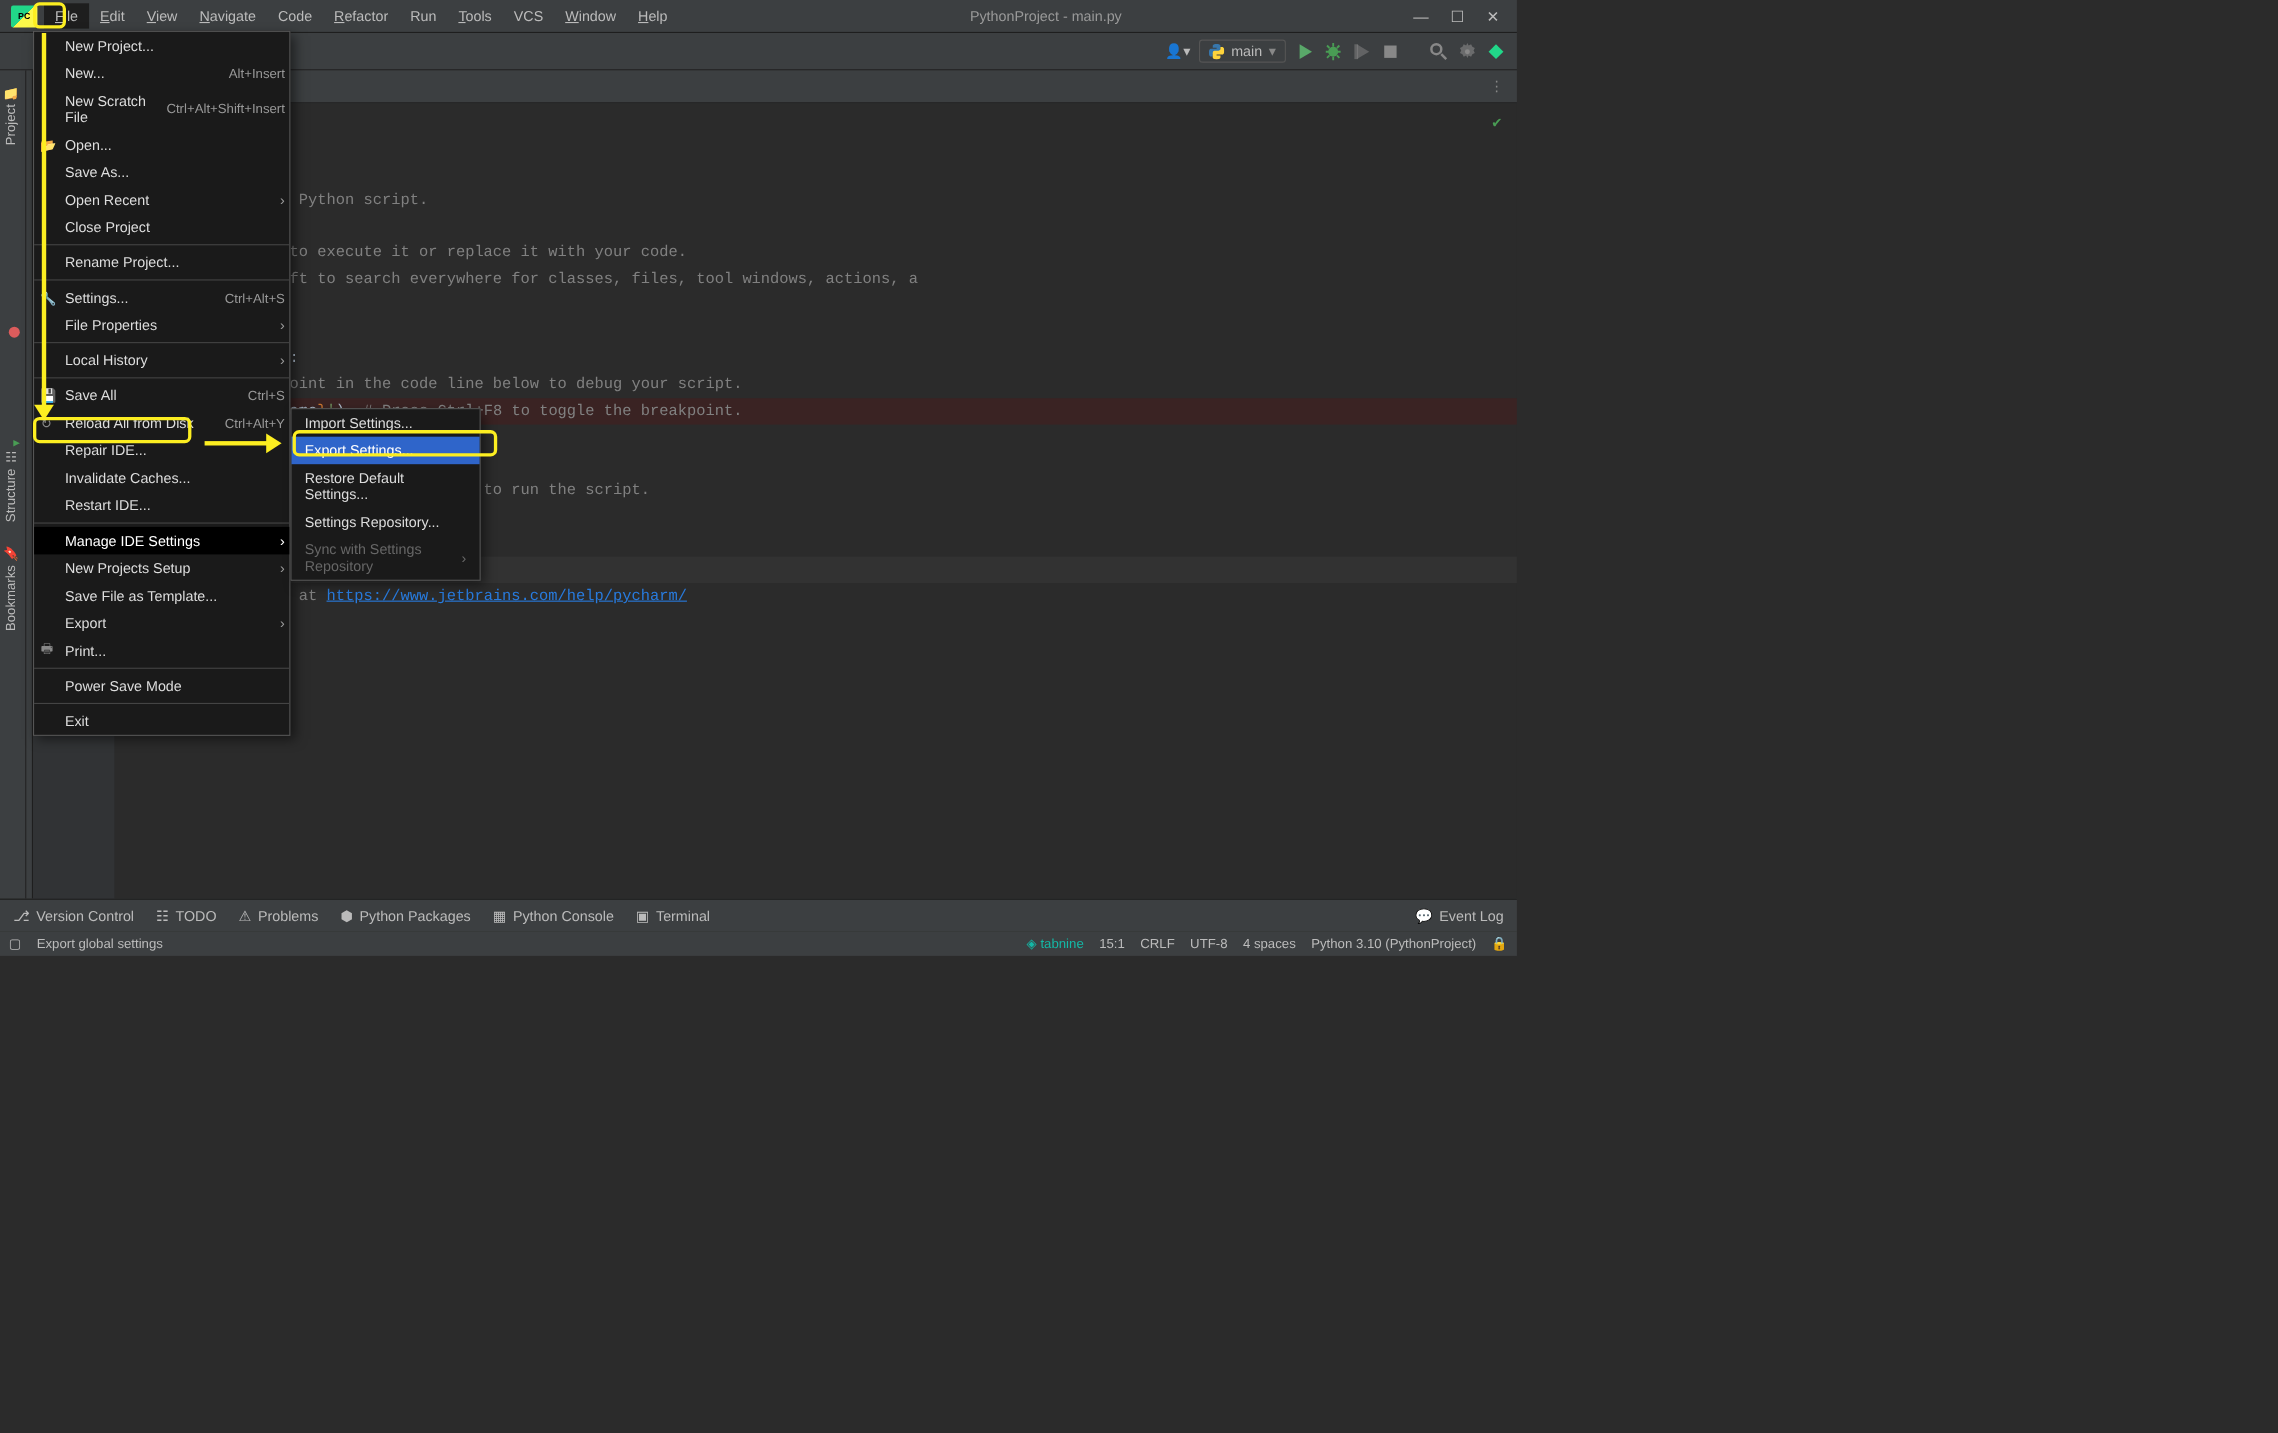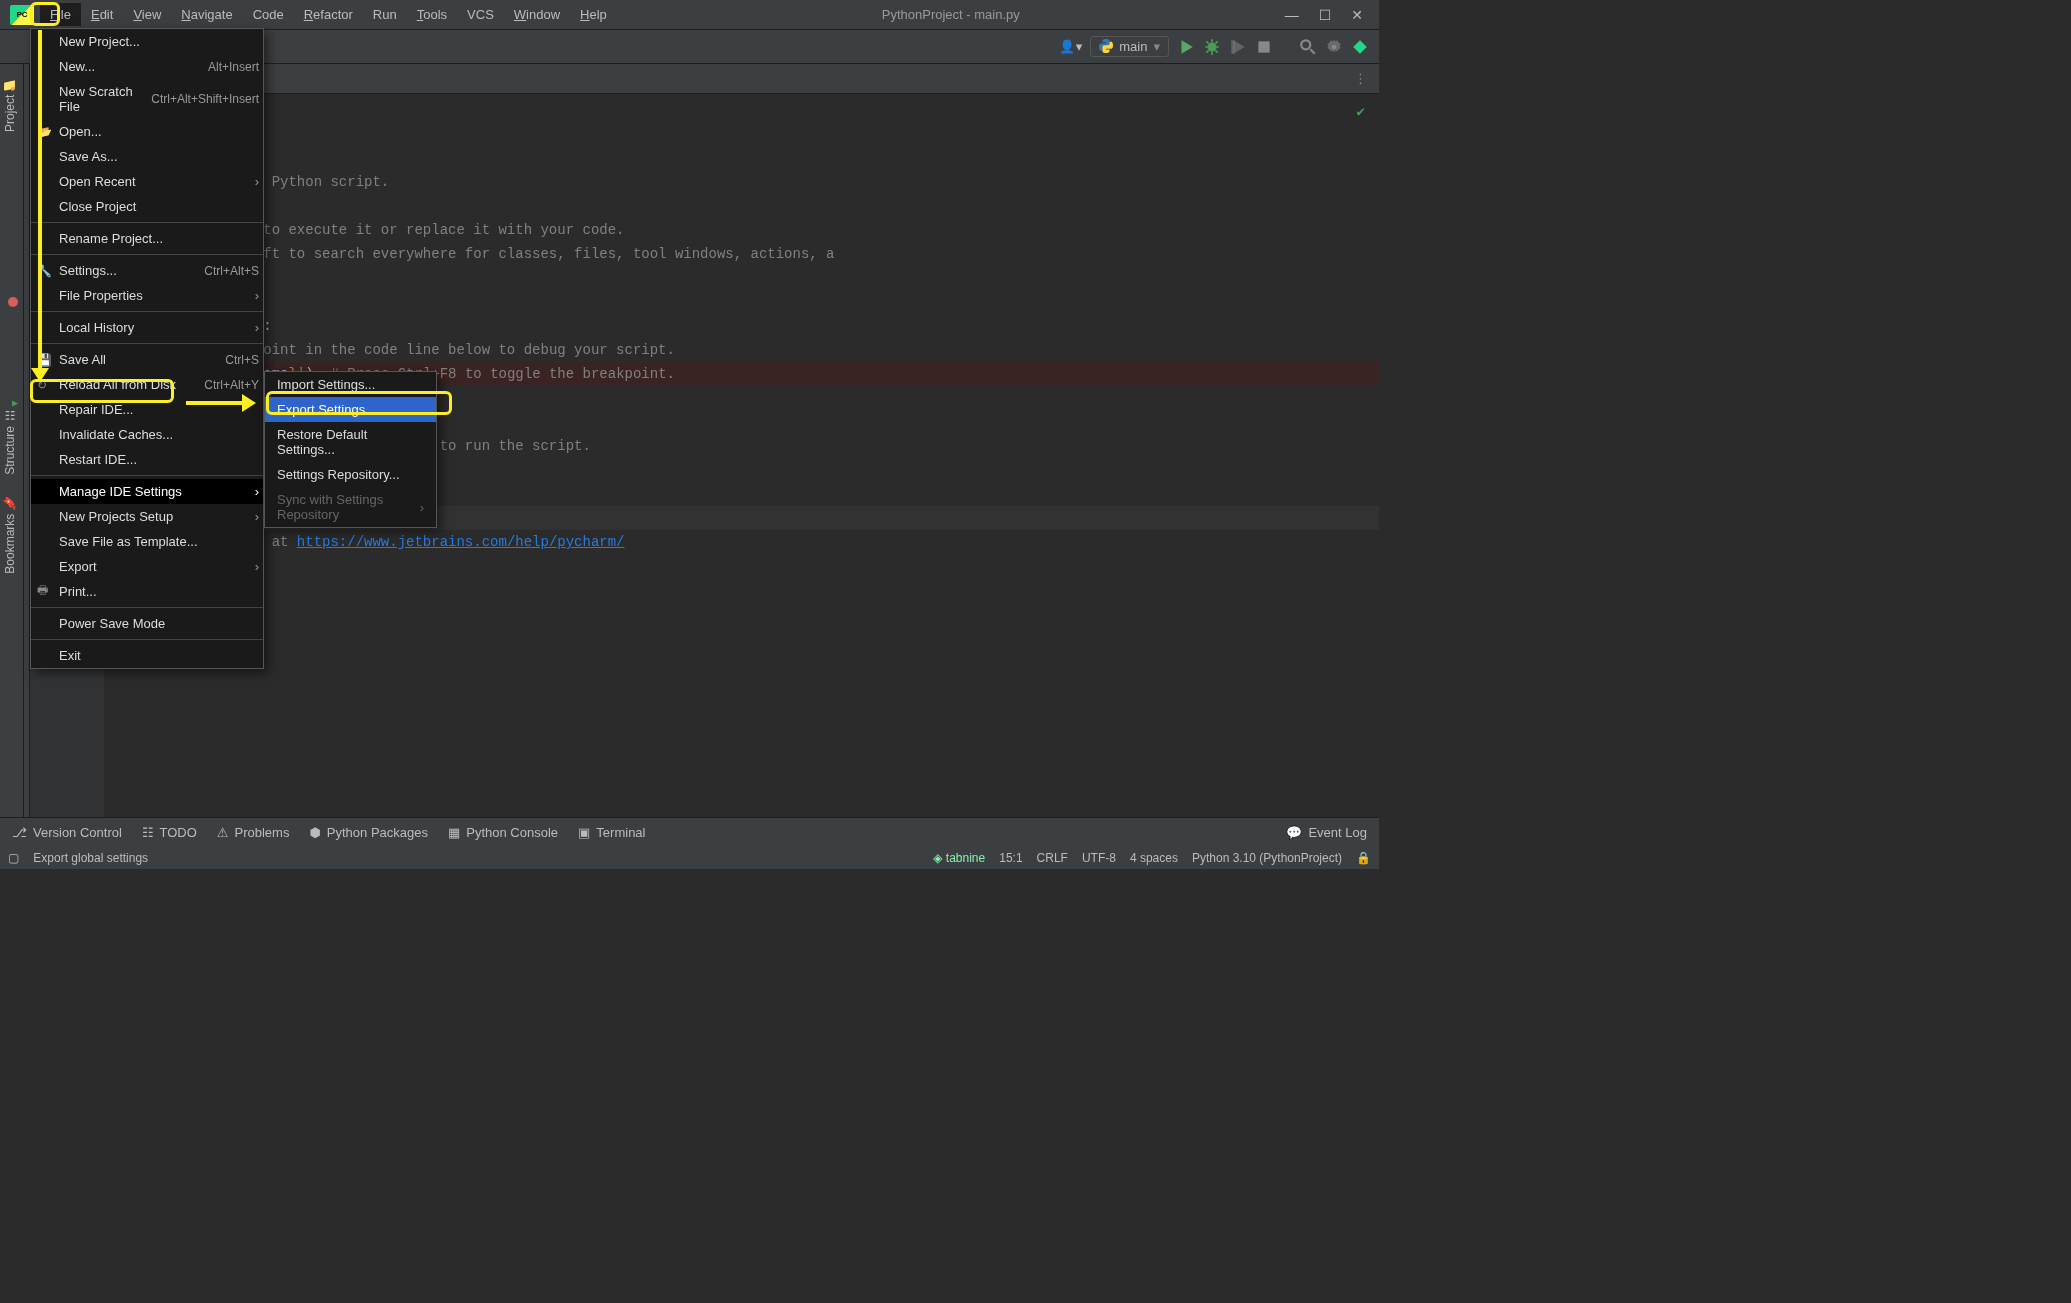--- a/index.html
+++ b/index.html
@@ -57,21 +57,21 @@
   background: #3c3f41;
   display: flex;
   align-items: center;
   justify-content: flex-end;
   padding: 0 10px;
   gap: 8px;
   border-bottom: 1px solid #1e1e1e;
 }
 .run-config {
   display: flex;
-  align-items: flex-start;
+  align-items: flex-end;
   border: 1px solid #555;
   border-radius: 3px;
   padding: 2px 8px;
   gap: 6px;
   background: #3c3f41;
 }
 .py-icon { width: 14px; height: 14px; }
 .tb-icon { width: 18px; height: 18px; color: #888; cursor: pointer; }
 .run-icon { color: #59a869; }
 .bug-icon { color: #499c54; }
@@ -454,21 +454,21 @@
   <div class="bb-item">▦ <span>Python Console</span></div>
   <div class="bb-item">▣ <span>Terminal</span></div>
   <div class="bb-spacer"></div>
   <div class="bb-item">💬 <span>Event Log</span></div>
 </div>
 
 <div class="status-bar">
   <span>▢</span>
   <span>Export global settings</span>
   <div class="sb-spacer"></div>
-  <span class="sb-item" style="color:#86efac">◈ <span>tabnine</span></span>
+  <span class="sb-item" style="color:#14b8a6">◈ <span>tabnine</span></span>
   <span class="sb-item">15:1</span>
   <span class="sb-item">CRLF</span>
   <span class="sb-item">UTF-8</span>
   <span class="sb-item">4 spaces</span>
   <span class="sb-item">Python 3.10 (PythonProject)</span>
   <span class="sb-item">🔒</span>
 </div>
 
 <div class="dropdown" id="file-dropdown">
     <div class="dd-item">

